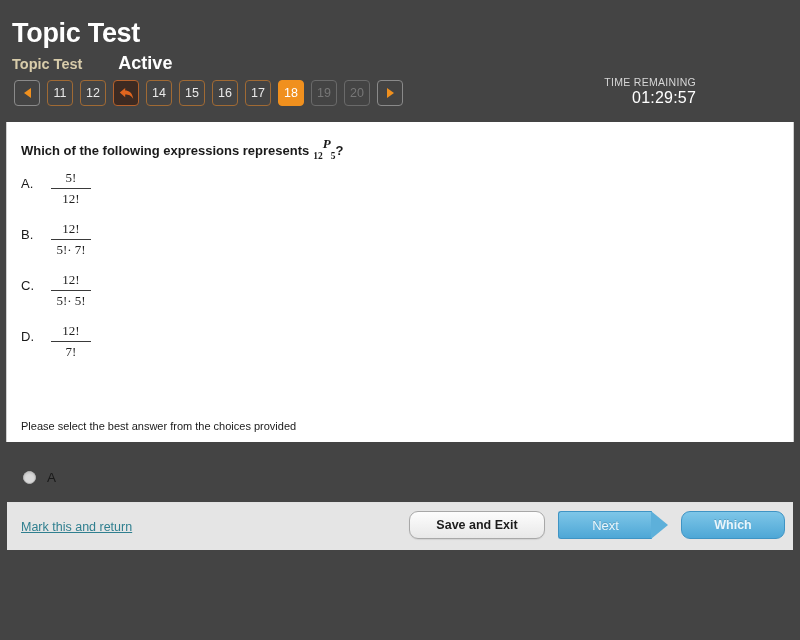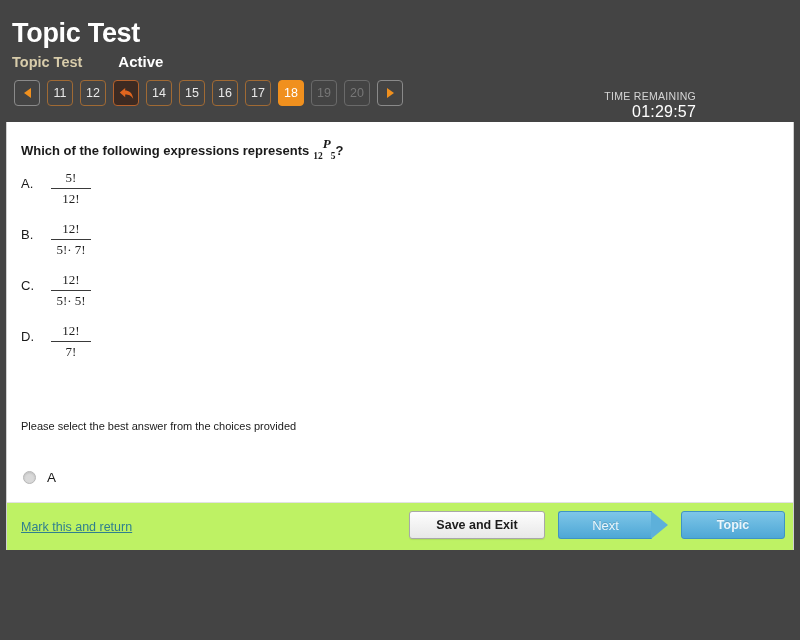--- a/index.html
+++ b/index.html
@@ -46,32 +46,32 @@
     display: flex;
     align-items: baseline;
   }
   .subtitle-name {
     font-size: 14.5px;
     font-weight: bold;
     color: #d8ccaa;
     line-height: 1;
   }
   .subtitle-status {
-    font-size: 15px;
+    font-size: 18px;
     font-weight: bold;
     color: #ffffff;
     margin-left: 36px;
     line-height: 1;
   }
 
   
   .timer-box {
     position: absolute;
     right: 4px;
-    top: 90px;
+    top: 76px;
     text-align: right;
   }
   .timer-label {
     font-size: 10.5px;
     color: #d6d6d6;
     letter-spacing: 0.3px;
     line-height: 1.2;
   }
   .timer-value {
     font-size: 16px;
@@ -137,21 +137,21 @@
     border-left: 7px solid #f0901e;
   }
   .reply-icon { display:block; }
 
   
   .panel {
     position: absolute;
     left: 6px;
     top: 122px;
     width: 788px;
-    height: 428px;
+    height: 320px;
     background: #ffffff;
     border-left: 1px solid #cfcfcf;
     border-right: 1px solid #cfcfcf;
   }
   .question-area {
     position: relative;
     padding: 16px 14px 0 14px;
   }
   .question-text {
     font-size: 13px;
@@ -267,21 +267,21 @@
     width: 100%;
     height: 1px;
     background: #e2e2e2;
   }
   .footer {
     position: absolute;
     left: 0;
     top: 381px;
     width: 100%;
     height: 47px;
-    background: #bef264;
+    background: #e5e5e5;
   }
   .mark-link {
     position: absolute;
     left: 14px;
     top: 17px;
     font-size: 12.5px;
     color: #2f7f8f;
     text-decoration: underline;
     cursor: pointer;
   }
@@ -295,21 +295,21 @@
   }
   .btn {
     height: 28px;
     display: flex;
     align-items: center;
     justify-content: center;
     font-size: 12.5px;
     font-weight: bold;
     cursor: pointer;
     user-select: none;
-    border-radius: 3px;
+    border-radius: 9px;
   }
   .btn-save {
     width: 136px;
     background: linear-gradient(#fdfdfd, #e8e8e8);
     border: 1px solid #a8a8a8;
     color: #1c1c1c;
     box-shadow: 0 1px 1px rgba(0,0,0,0.08);
   }
   .btn-next-wrap {
     position: relative;
@@ -476,18 +476,18 @@
       <a class="mark-link">Mark this and return</a>
 
       <div class="btn-group">
         <div class="btn btn-save">Save and Exit</div>
 
         <div class="btn-next-wrap">
           <div class="btn-next">Next</div>
           <div class="next-point"></div>
         </div>
 
-        <div class="btn btn-submit">Topic</div>
+        <div class="btn btn-submit">Which</div>
       </div>
     </div>
 
   </div>
 </div>
 
 </body></html>

